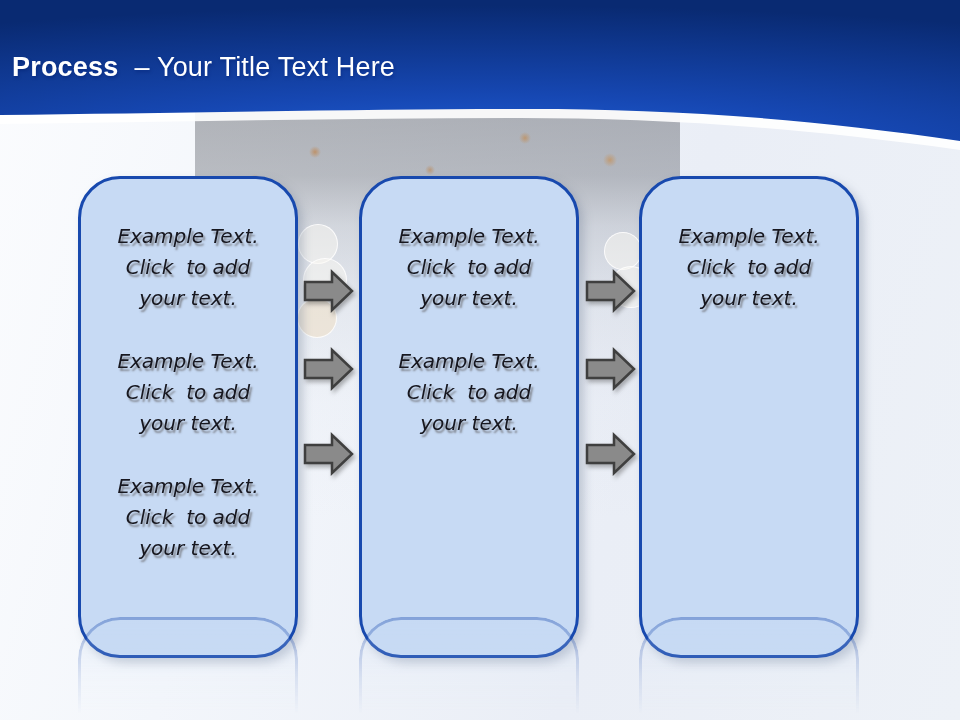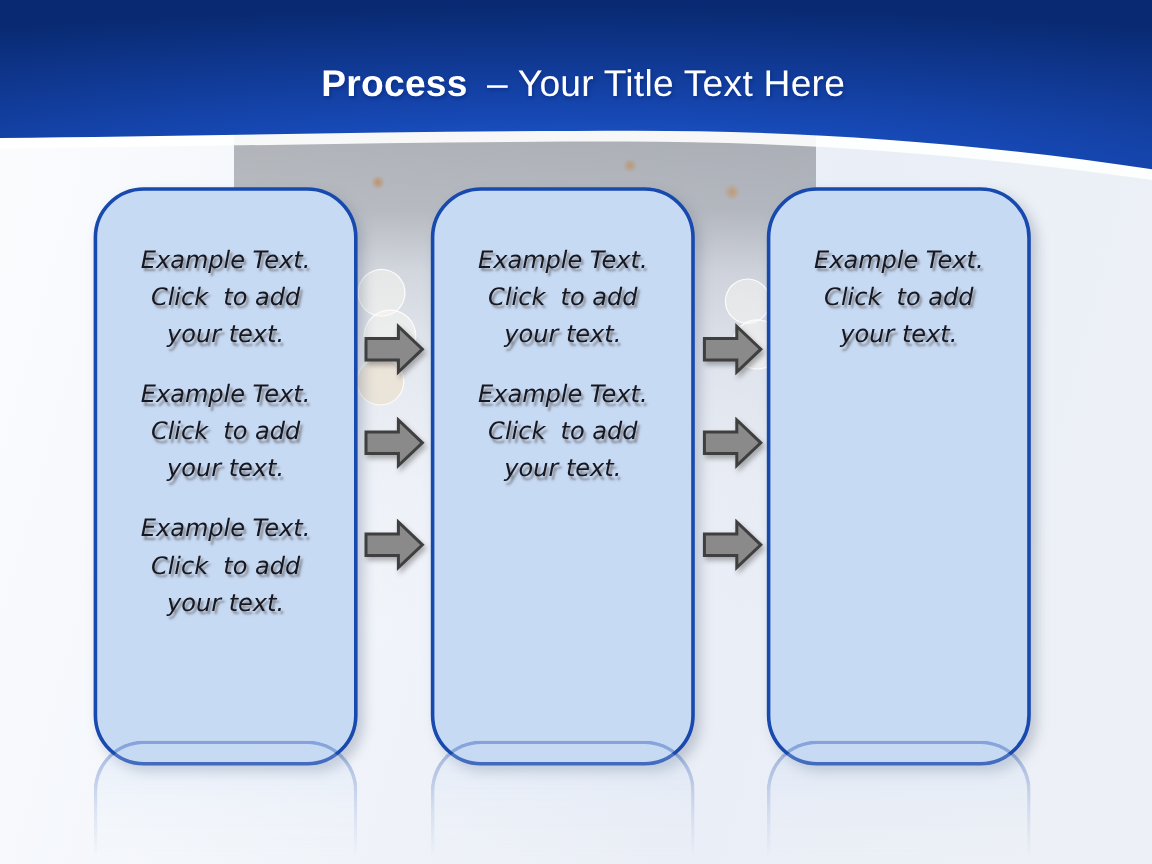--- a/index.html
+++ b/index.html
@@ -27,37 +27,37 @@
   .knob{
     border-radius:50%;
     background:rgba(250,247,241,.5);
     border:1.5px solid rgba(255,255,255,.85);
   }
   .knob.cream{background:rgba(238,222,196,.55);}
 
   
   .header-svg{left:0;top:0;}
   .slide-title{
-    left:0;top:52px;width:960px;text-align:center;
-    color:#fff;font-size:31px;letter-spacing:.2px;
+    left:0;top:52px;width:960px;text-align:left;
+    color:#fff;font-size:27px;letter-spacing:.2px;
     text-shadow:1px 2px 3px rgba(0,30,110,.45);
     padding-left:12px;box-sizing:border-box;
   }
   .title-bold{font-weight:bold;}
   .title-rest{font-weight:normal;margin-left:16px;}
 
   
   .pbox{
-    width:214px;height:434px;top:156px;
+    width:214px;height:434px;top:176px;
     background:#C7DAF4;
     border:3px solid #1849AE;
     border-radius:42px;
     box-shadow:5px 5px 10px rgba(110,122,145,.35);
     box-sizing:content-box;
-    display:flex;flex-direction:column;gap:19px;
+    display:flex;flex-direction:column;gap:32px;
     padding-top:42px;
   }
   .ph{
     margin:0;text-align:center;
     font-family:"DejaVu Sans","Liberation Sans",sans-serif;
     font-style:italic;
     font-size:20px;line-height:31px;
     color:#17171f;
     text-shadow:2px 3px 2px rgba(105,105,110,.75);
     white-space:pre-wrap;

